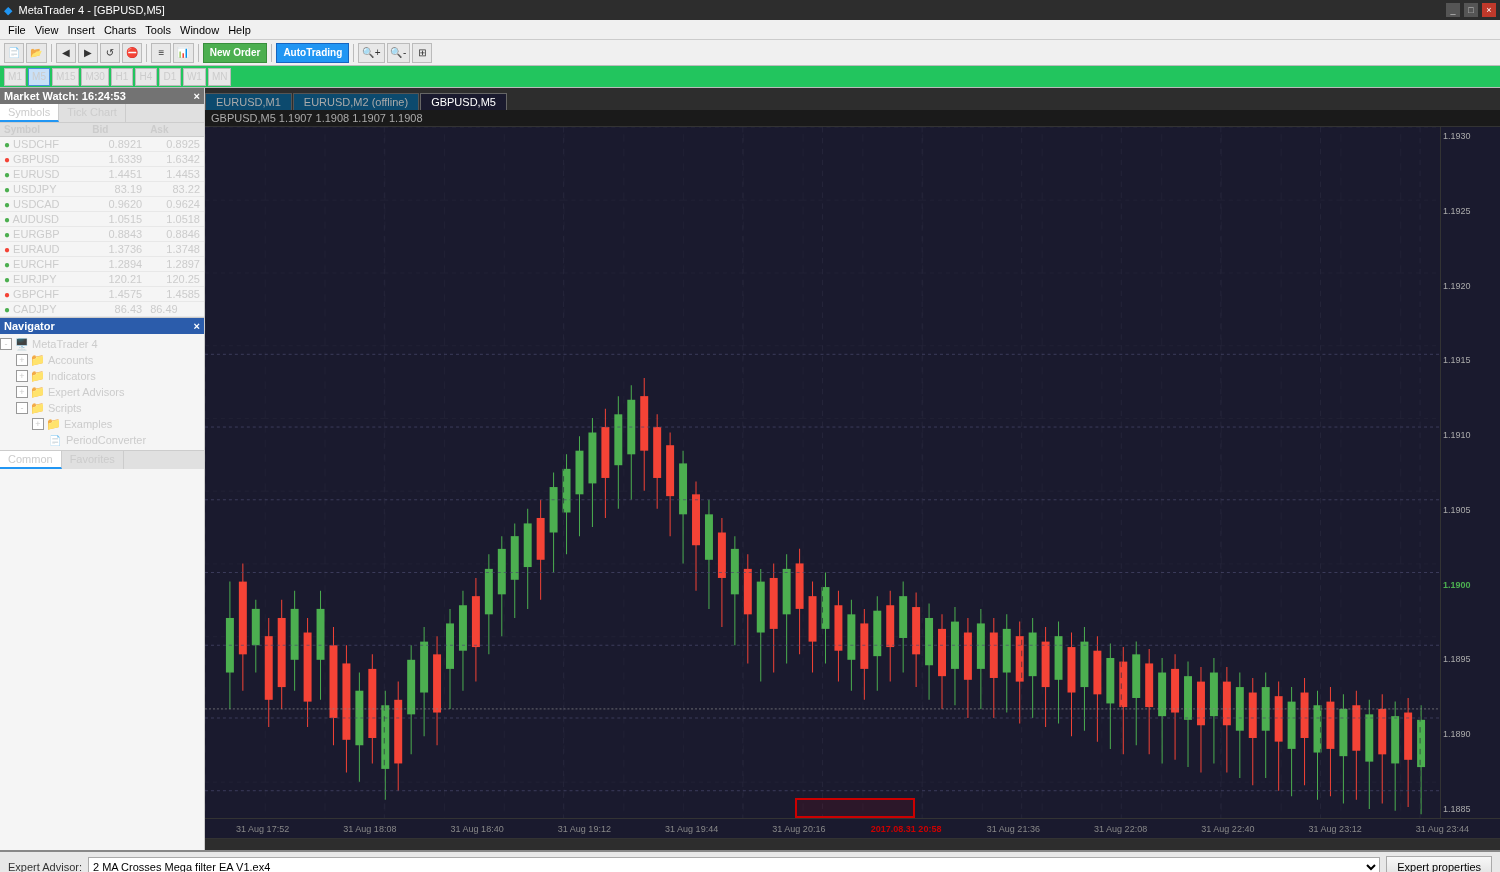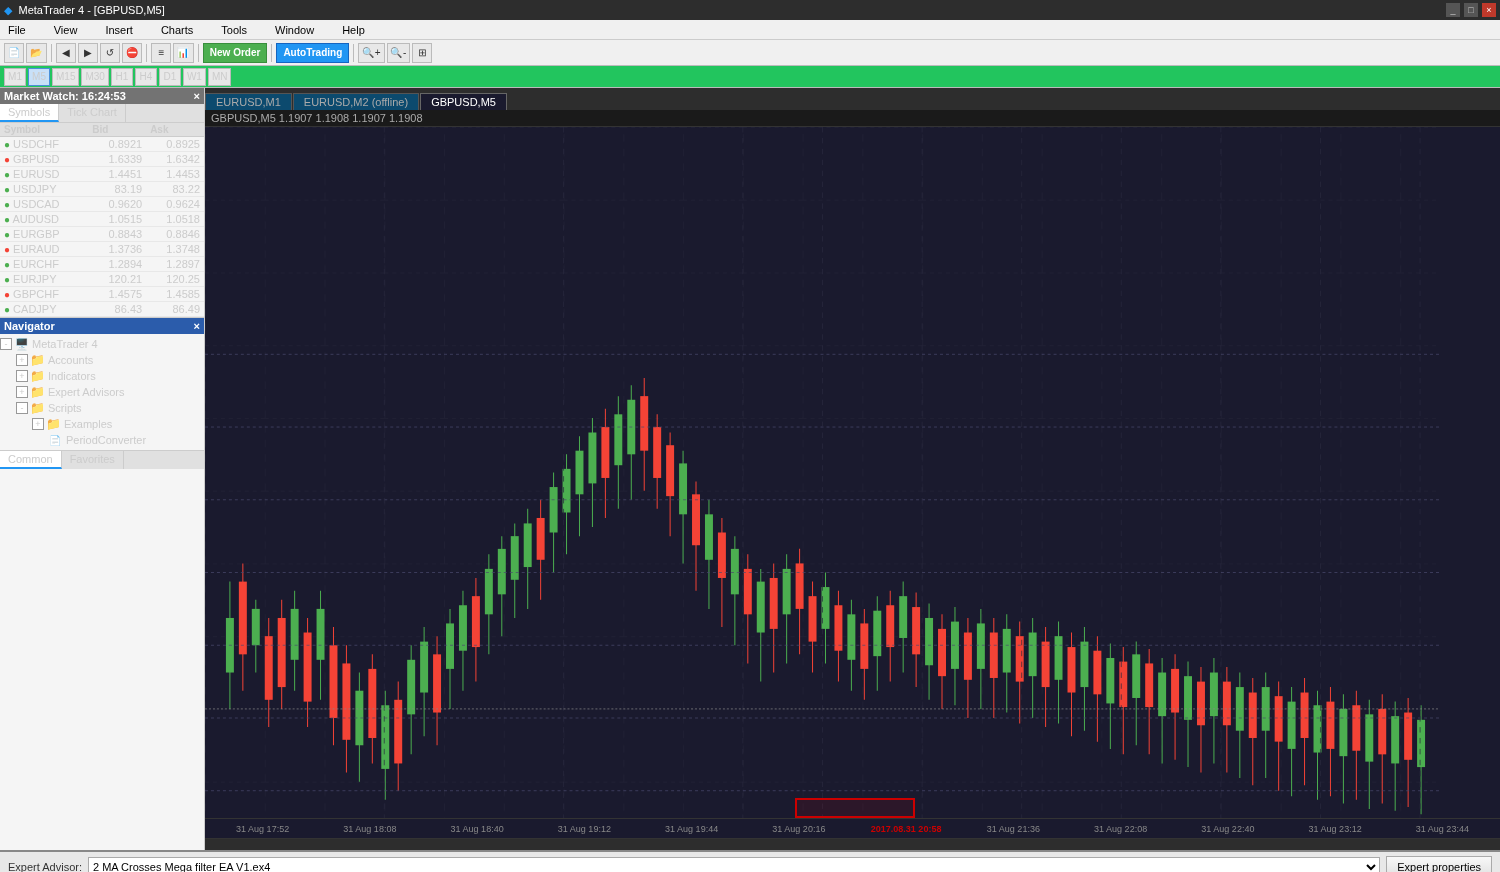--- a/index.html
+++ b/index.html
@@ -5,21 +5,21 @@
     * { margin: 0; padding: 0; box-sizing: border-box; }
     body { width: 1500px; height: 872px; background: #1a1a2e; font-family: 'Segoe UI', Arial, sans-serif; font-size: 11px; color: #ccc; overflow: hidden; }
 
     
     #titlebar { background: #2d2d2d; height: 20px; display: flex; align-items: center; justify-content: space-between; padding: 0 4px; color: #fff; font-size: 11px; }
     #titlebar .title { display: flex; align-items: center; gap: 6px; }
     #titlebar .win-controls { display: flex; gap: 4px; }
     #titlebar .win-btn { width: 14px; height: 14px; background: #555; display: flex; align-items: center; justify-content: center; font-size: 9px; cursor: pointer; color: #ccc; }
 
     
-    #menubar { background: #f0f0f0; height: 20px; display: flex; align-items: center; padding: 0 4px; gap: 20px; border-bottom: 1px solid #ccc; }
+    #menubar { background: #f0f0f0; height: 20px; display: flex; align-items: center; padding: 0 4px; gap: 1px; border-bottom: 1px solid #ccc; }
     #menubar span { font-size: 11px; color: #000; cursor: pointer; padding: 0 4px; }
 
     
     #toolbar { background: #f0f0f0; height: 26px; display: flex; align-items: center; padding: 0 4px; gap: 2px; border-bottom: 1px solid #bbb; }
     .tb-btn { background: #e8e8e8; border: 1px solid #bbb; height: 20px; min-width: 20px; display: flex; align-items: center; justify-content: center; font-size: 10px; cursor: pointer; padding: 0 3px; color: #333; }
     .tb-sep { width: 1px; height: 18px; background: #bbb; margin: 0 2px; }
     .tb-btn-green { background: #4caf50; color: #fff; border: 1px solid #388e3c; padding: 0 6px; font-size: 10px; font-weight: bold; }
     .tb-btn-blue { background: #2196f3; color: #fff; border: 1px solid #1565c0; padding: 0 6px; font-size: 10px; font-weight: bold; }
 
     
@@ -225,21 +225,21 @@
     <td style="text-align:right;">120.25</td>
   </tr>
             <tr>
     <td><span style="color:#f44336; font-size:10px;">●</span> GBPCHF</td>
     <td style="text-align:right;">1.4575</td>
     <td style="text-align:right;">1.4585</td>
   </tr>
             <tr>
     <td><span style="color:#4caf50; font-size:10px;">●</span> CADJPY</td>
     <td style="text-align:right;">86.43</td>
-    <td style="text-align:right;">86.49</td>
+    <td style="">86.49</td>
   </tr>
           </tbody>
       </table>
     </div>
 
     <div id="navigator">
       <div id="navigator-header">
         <span>Navigator</span>
         <span style="cursor:pointer;">×</span>
       </div>
@@ -616,20 +616,32 @@
         <line x1="820" y1="0" x2="820" y2="380" stroke="#2a2a3e" stroke-width="0.5" stroke-dasharray="3,3"></line>
         <line x1="920" y1="0" x2="920" y2="380" stroke="#2a2a3e" stroke-width="0.5" stroke-dasharray="3,3"></line>
         <line x1="1020" y1="0" x2="1020" y2="380" stroke="#2a2a3e" stroke-width="0.5" stroke-dasharray="3,3"></line>
         <line x1="1120" y1="0" x2="1120" y2="380" stroke="#2a2a3e" stroke-width="0.5" stroke-dasharray="3,3"></line>
         <line x1="1220" y1="0" x2="1220" y2="380" stroke="#2a2a3e" stroke-width="0.5" stroke-dasharray="3,3"></line>
 
         <line x1="0" y1="320" x2="1240" y2="320" stroke="#888" stroke-width="0.5" stroke-dasharray="2,2"></line>
       </svg>
 
       
+      <div id="price-scale">
+        <span style="font-size:9px;">1.1930</span>
+        <span style="font-size:9px;">1.1925</span>
+        <span style="font-size:9px;">1.1920</span>
+        <span style="font-size:9px;">1.1915</span>
+        <span style="font-size:9px;">1.1910</span>
+        <span style="font-size:9px;">1.1905</span>
+        <span style="font-size:9px; color:#4caf50; font-weight:bold;">1.1900</span>
+        <span style="font-size:9px;">1.1895</span>
+        <span style="font-size:9px;">1.1890</span>
+        <span style="font-size:9px;">1.1885</span>
+      </div>
 
       
       <div class="time-highlight" style="bottom: 0; left: 590px; width: 120px; height: 20px;"></div>
 
       
 
     </div>
 
     <div id="time-scale">
       <span style="flex:1; text-align:center; font-size:9px; color:#888;">31 Aug 17:52</span>

